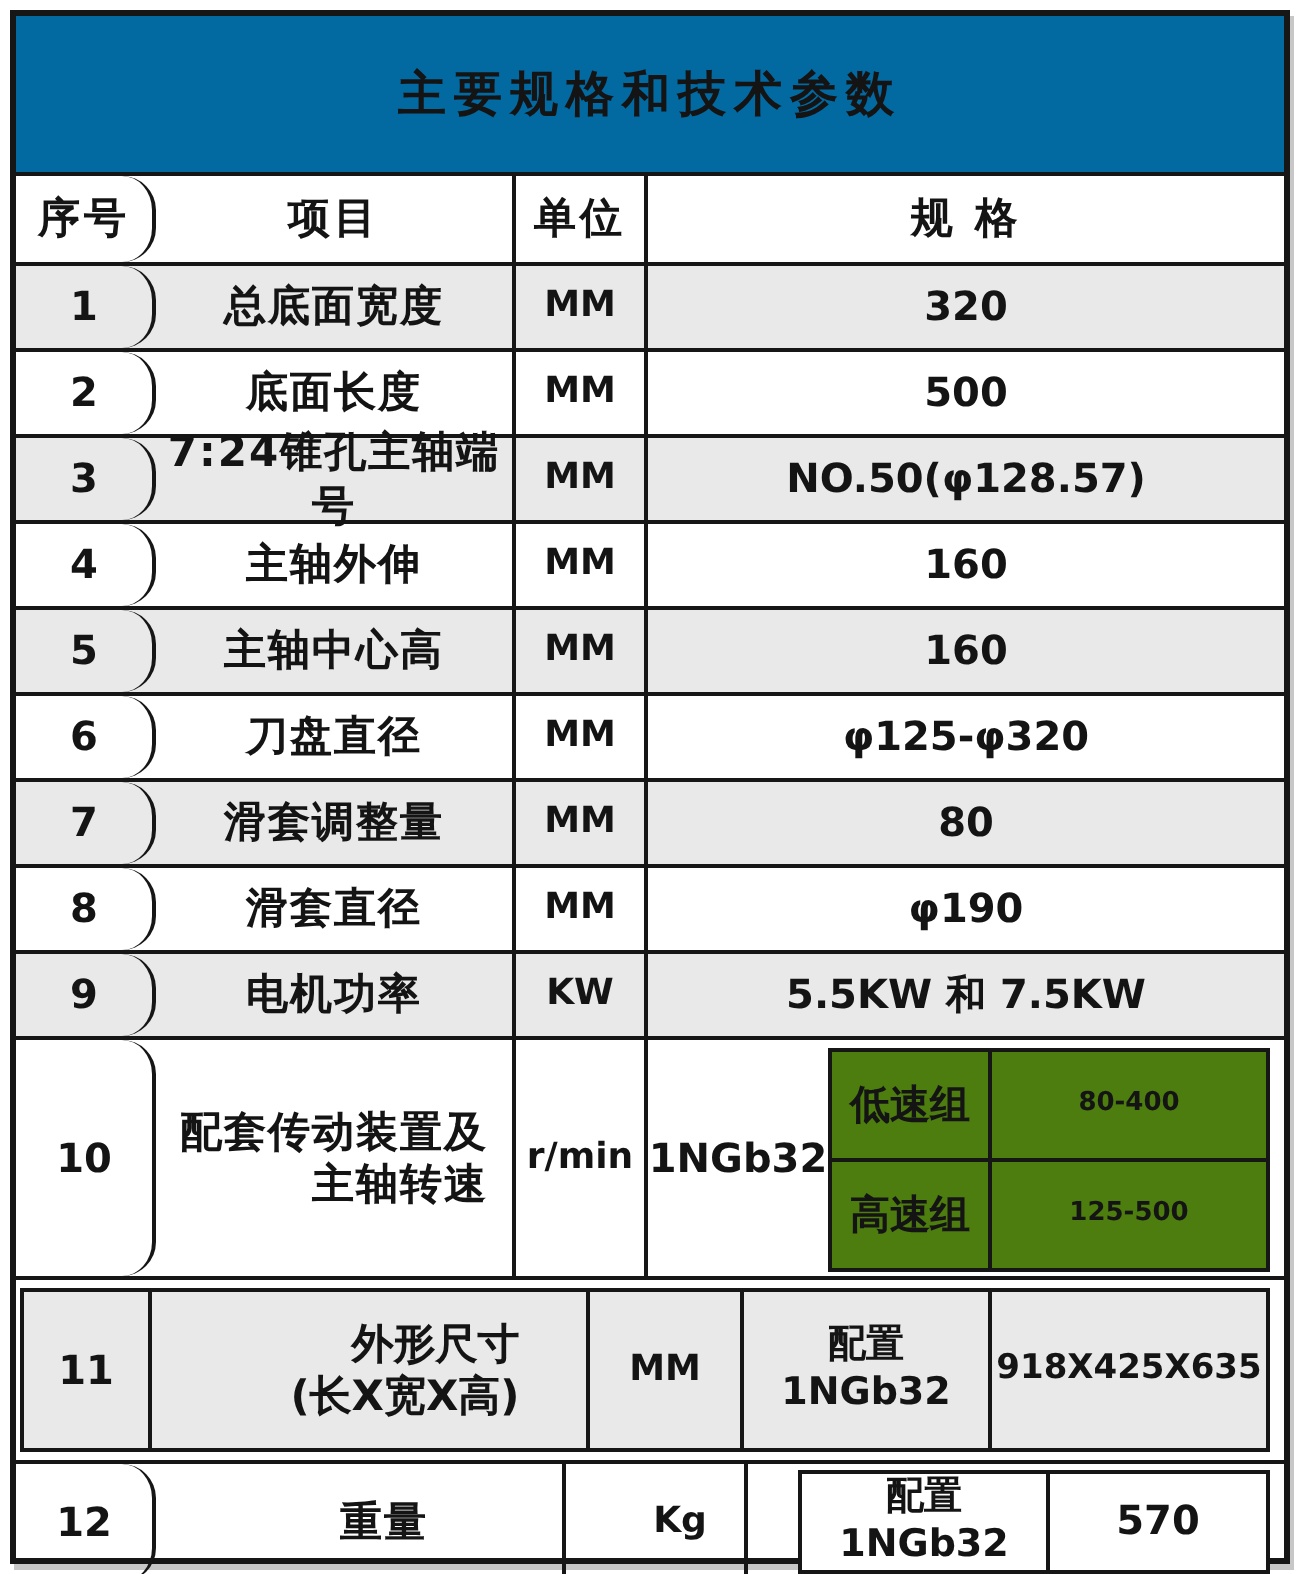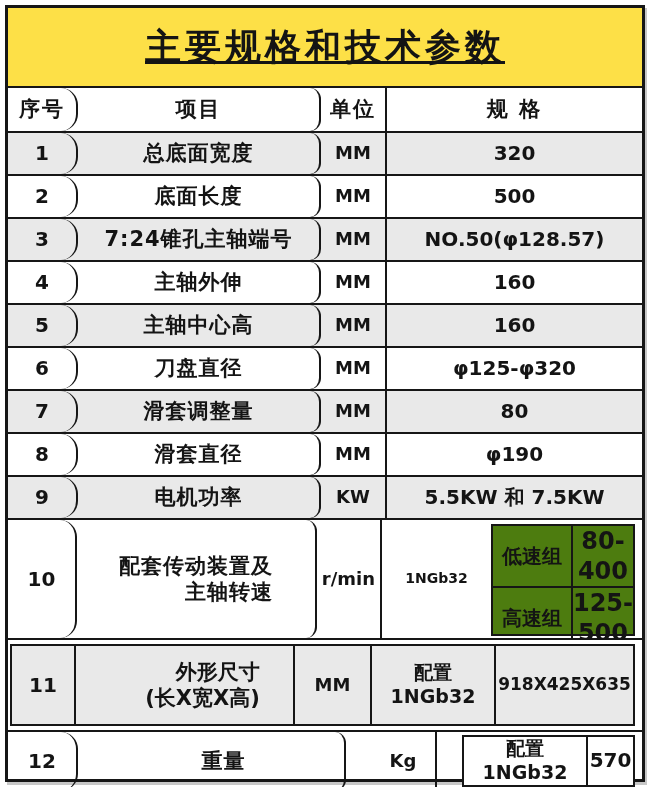--- a/index.html
+++ b/index.html
@@ -37,66 +37,65 @@
   .cell {
     display: flex;
     align-items: center;
     justify-content: center;
     border-right: 2px solid #161616;
     text-align: center;
     line-height: 1.25;
   }
   .cell:last-child { border-right: none; }
   .c-no   { width: 70px;  font-size: 20px; border-radius: 17px; }
-  .c-item { width: 243px; font-size: 21px; letter-spacing: 1px; border-radius: 11px; }
+  .c-item { width: 180px; font-size: 21px; letter-spacing: 1px; }
   .c-unit { width: 66px;  font-size: 18px; }
   .c-spec { flex: 1;      font-size: 20px; }
 
   .shade { background: #e9e9e9; }
 
   .title-cell {
     flex: 1;
     display: flex;
     align-items: center;
     justify-content: center;
-    background: #fde047;
-    font-size: 36px;
+    background: #0369a1;
+    font-size: 24px;
     letter-spacing: 4px;
-    text-decoration: underline;
   }
   .head .cell { font-size: 21px; letter-spacing: 2px; }
 
   .two-line { display: flex; flex-direction: column; align-items: flex-end; }
 
   
   .r-10 .c-spec { padding: 0; align-items: stretch; }
   .model-cell {
-    width: 109px;
-    display: flex; align-items: center; justify-content: center;
-    font-size: 14px;
+    width: 90px;
+    display: flex; align-items: center; justify-content: center;
+    font-size: 20px;
   }
   .nested-box {
     flex: 1;
     margin: 4px 7px 2px 0;
     border: 2px solid #161616;
     display: flex; flex-direction: column;
     background: #4d7c0f;
   }
   .nested-row { flex: 1; display: flex; border-bottom: 2px solid #161616; }
   .nested-row:last-child { border-bottom: none; }
   .nested-label {
     width: 80px;
     border-right: 2px solid #161616;
     display: flex; align-items: center; justify-content: center;
     font-size: 20px;
   }
   .nested-value {
     flex: 1;
     display: flex; align-items: center; justify-content: center;
-    font-size: 24px;
+    font-size: 13px;
   }
 
   
   .r-11 { padding: 0; background: #ffffff; }
   .row11-box {
     flex: 1;
     margin: 4px 7px 4px 2px;
     border: 2px solid #161616;
     background: #e9e9e9;
     display: flex;

